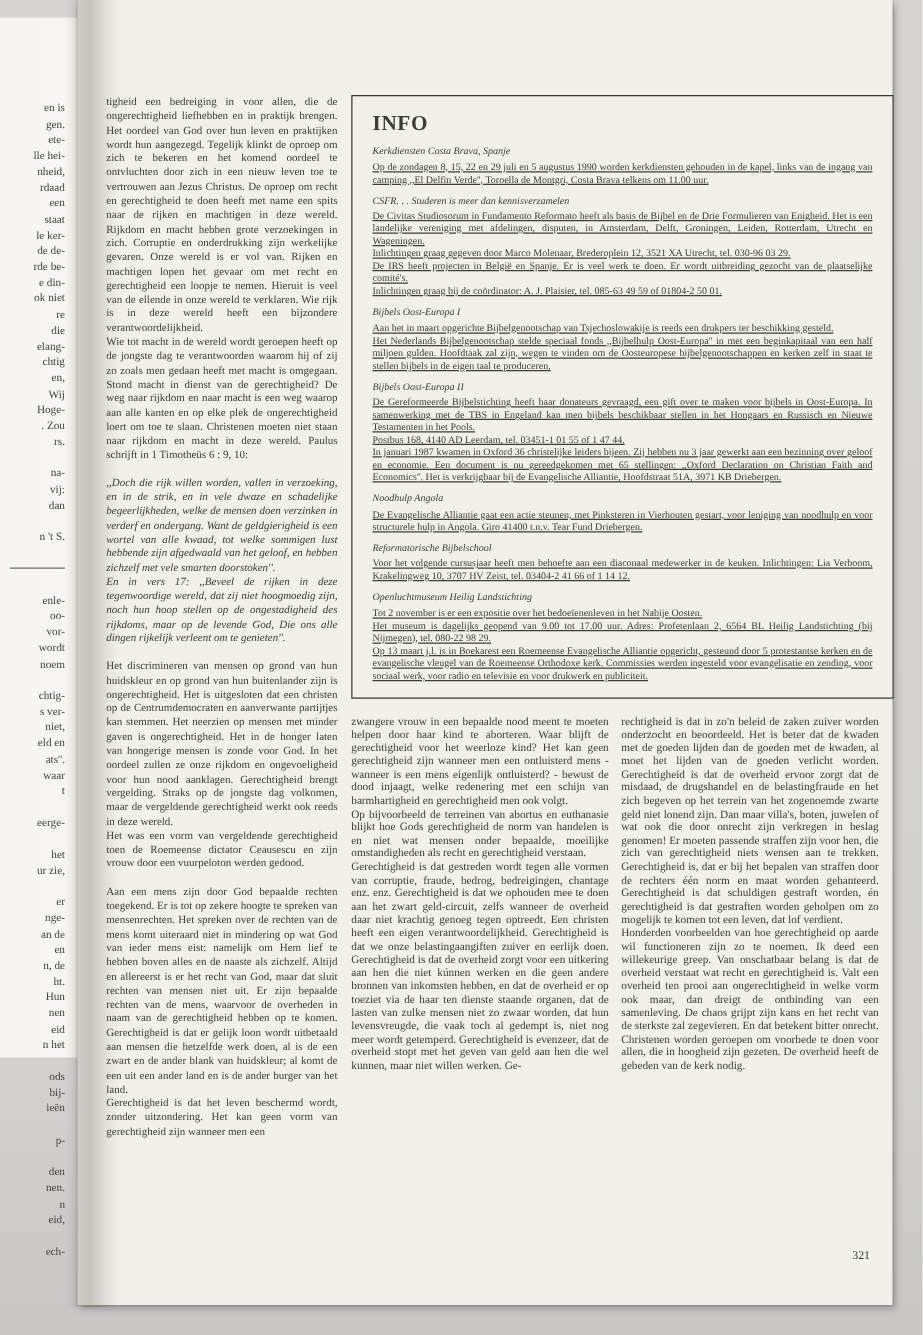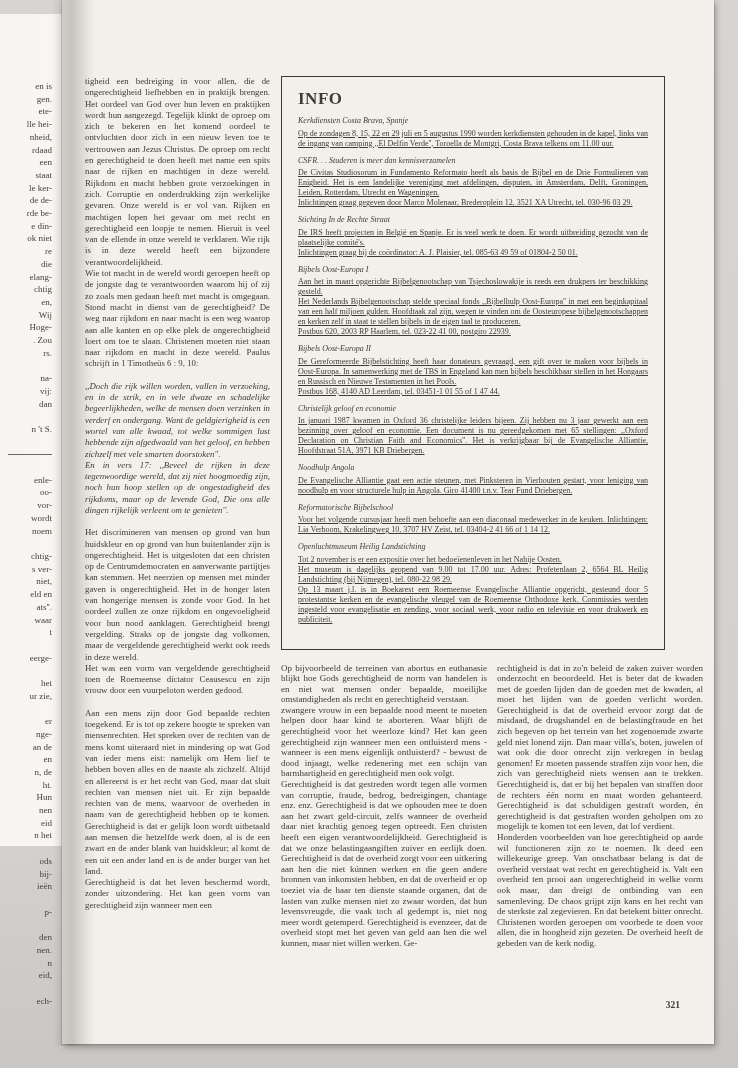--- a/index.html
+++ b/index.html
@@ -40,34 +40,34 @@
   }
   .content{display:flex;align-items:flex-start;padding-top:76px;}
   .left-col{width:185px;margin-left:23px;font-size:8.8px;line-height:11.3px;text-align:justify;}
   .left-col .para{margin:0;}
   .left-col .para.gap,.b-col .para.gap{margin-top:11px;}
   .para.italic{font-style:italic;}
   .right-region{width:426px;margin-left:11px;}
   
   .info-box{
     border:1.5px solid #3a3833;background:#f1f0ea;
-    padding:10px 16px 24px 16px;box-sizing:border-box;width:384px;
+    padding:10px 16px 12px 16px;box-sizing:border-box;width:434px;
   }
   .info-title{font-size:17px;font-weight:bold;letter-spacing:0.5px;margin:2px 0 6px 0;}
   .info-section .sec-head{
     font-size:8px;font-weight:normal;font-style:italic;margin:7px 0 3.5px 0;
   }
   .info-section .sec-body{font-size:8px;line-height:10px;text-align:justify;margin:0;text-decoration:underline;}
   
   .bottom-cols{display:flex;margin-top:13px;}
   .b-col{width:206px;font-size:9px;line-height:10.6px;text-align:justify;}
   .b-col + .b-col{margin-left:10px;}
   .b-col .para{margin:0;}
   .b-col .para + .para{margin-top:0;}
-  .page-number{position:absolute;top:1000px;right:34px;font-size:9.5px;color:#3e3c37;font-weight:bold;}
+  .page-number{position:absolute;top:1000px;right:18px;font-size:9.5px;color:#3e3c37;}
   
   .main-page::before{
     content:"";position:absolute;left:0;top:0;bottom:0;width:26px;
     background:linear-gradient(90deg,rgba(60,55,45,0.10),rgba(0,0,0,0));
     pointer-events:none;
   }
 </style>
 </head>
 <body>
 
@@ -172,37 +172,34 @@
               <div class="info-section">
                 <div class="sec-head">Kerkdiensten Costa Brava, Spanje</div>
                 <p class="sec-body">Op de zondagen 8, 15, 22 en 29 juli en 5 augustus 1990 worden kerkdiensten gehouden in de kapel, links van de ingang van camping ,,El Delfin Verde'', Toroella de Montgri, Costa Brava telkens om 11.00 uur.</p>
               </div>
               <div class="info-section">
                 <div class="sec-head">CSFR. . .  Studeren is meer dan kennisverzamelen</div>
                 <p class="sec-body">De Civitas Studiosorum in Fundamento Reformato heeft als basis de Bijbel en de Drie Formulieren van Enigheid. Het is een landelijke vereniging met afdelingen, disputen, in Amsterdam, Delft, Groningen, Leiden, Rotterdam, Utrecht en Wageningen.</p>
                 <p class="sec-body">Inlichtingen graag gegeven door Marco Molenaar, Brederoplein 12, 3521 XA Utrecht, tel. 030-96 03 29.</p>
               </div>
               <div class="info-section">
-                <div class="sec-head">Stichting In de Rechte Straat</div>
                 <p class="sec-body">De IRS heeft projecten in België en Spanje. Er is veel werk te doen. Er wordt uitbreiding gezocht van de plaatselijke comité's.</p>
                 <p class="sec-body">Inlichtingen graag bij de coördinator: A. J. Plaisier, tel. 085-63 49 59 of 01804-2 50 01.</p>
               </div>
               <div class="info-section">
                 <div class="sec-head">Bijbels Oost-Europa I</div>
                 <p class="sec-body">Aan het in maart opgerichte Bijbelgenootschap van Tsjechoslowakije is reeds een drukpers ter beschikking gesteld.</p>
                 <p class="sec-body">Het Nederlands Bijbelgenootschap stelde speciaal fonds ,,Bijbelhulp Oost-Europa'' in met een beginkapitaal van een half miljoen gulden. Hoofdtaak zal zijn, wegen te vinden om de Oosteuropese bijbelgenootschappen en kerken zelf in staat te stellen bijbels in de eigen taal te produceren.</p>
-                <p class="sec-body">Postbus 620, 2003 RP Haarlem, tel. 023-22 41 00, postgiro 22939.</p>
               </div>
               <div class="info-section">
                 <div class="sec-head">Bijbels Oost-Europa II</div>
                 <p class="sec-body">De Gereformeerde Bijbelstichting heeft haar donateurs gevraagd, een gift over te maken voor bijbels in Oost-Europa. In samenwerking met de TBS in Engeland kan men bijbels beschikbaar stellen in het Hongaars en Russisch en Nieuwe Testamenten in het Pools.</p>
                 <p class="sec-body">Postbus 168, 4140 AD Leerdam, tel. 03451-1 01 55 of 1 47 44.</p>
               </div>
               <div class="info-section">
-                <div class="sec-head">Christelijk geloof en economie</div>
                 <p class="sec-body">In januari 1987 kwamen in Oxford 36 christelijke leiders bijeen. Zij hebben nu 3 jaar gewerkt aan een bezinning over geloof en economie. Een document is nu gereedgekomen met 65 stellingen: ,,Oxford Declaration on Christian Faith and Economics''. Het is verkrijgbaar bij de Evangelische Alliantie, Hoofdstraat 51A, 3971 KB Driebergen.</p>
               </div>
               <div class="info-section">
                 <div class="sec-head">Noodhulp Angola</div>
                 <p class="sec-body">De Evangelische Alliantie gaat een actie steunen, met Pinksteren in Vierhouten gestart, voor leniging van noodhulp en voor structurele hulp in Angola. Giro 41400 t.n.v. Tear Fund Driebergen.</p>
               </div>
               <div class="info-section">
                 <div class="sec-head">Reformatorische Bijbelschool</div>
                 <p class="sec-body">Voor het volgende cursusjaar heeft men behoefte aan een diaconaal medewerker in de keuken. Inlichtingen: Lia Verboom, Krakelingweg 10, 3707 HV Zeist, tel. 03404-2 41 66 of 1 14 12.</p>
               </div>
@@ -211,22 +208,22 @@
                 <p class="sec-body">Tot 2 november is er een expositie over het bedoeïenenleven in het Nabije Oosten.</p>
                 <p class="sec-body">Het museum is dagelijks geopend van 9.00 tot 17.00 uur. Adres: Profetenlaan 2, 6564 BL Heilig Landstichting (bij Nijmegen), tel. 080-22 98 29.</p>
               </div>
               <div class="info-section">
                 <p class="sec-body">Op 13 maart j.l. is in Boekarest een Roemeense Evangelische Alliantie opgericht, gesteund door 5 protestantse kerken en de evangelische vleugel van de Roemeense Orthodoxe kerk. Commissies werden ingesteld voor evangelisatie en zending, voor sociaal werk, voor radio en televisie en voor drukwerk en publiciteit.</p>
               </div>
             </div>
         </div>
         <div class="bottom-cols">
           <div class="b-col" id="mid-col">
+              <p class="para">zwangere vrouw in een bepaalde nood meent te moeten helpen door haar kind te aborteren. Waar blijft de gerechtigheid voor het weerloze kind? Het kan geen gerechtigheid zijn wanneer men een ontluisterd mens - wanneer is een mens eigenlijk ontluisterd? - bewust de dood injaagt, welke redenering met een schijn van barmhartigheid en gerechtigheid men ook volgt.</p>
               <p class="para">Op bijvoorbeeld de terreinen van abortus en euthanasie blijkt hoe Gods gerechtigheid de norm van handelen is en niet wat mensen onder bepaalde, moeilijke omstandigheden als recht en gerechtigheid verstaan.</p>
-              <p class="para">zwangere vrouw in een bepaalde nood meent te moeten helpen door haar kind te aborteren. Waar blijft de gerechtigheid voor het weerloze kind? Het kan geen gerechtigheid zijn wanneer men een ontluisterd mens - wanneer is een mens eigenlijk ontluisterd? - bewust de dood injaagt, welke redenering met een schijn van barmhartigheid en gerechtigheid men ook volgt.</p>
               <p class="para">Gerechtigheid is dat gestreden wordt tegen alle vormen van corruptie, fraude, bedrog, bedreigingen, chantage enz. enz. Gerechtigheid is dat we ophouden mee te doen aan het zwart geld-circuit, zelfs wanneer de overheid daar niet krachtig genoeg tegen optreedt. Een christen heeft een eigen verantwoordelijkheid. Gerechtigheid is dat we onze belastingaangiften zuiver en eerlijk doen. Gerechtigheid is dat de overheid zorgt voor een uitkering aan hen die niet kúnnen werken en die geen andere bronnen van inkomsten hebben, en dat de overheid er op toeziet via de haar ten dienste staande organen, dat de lasten van zulke mensen niet zo zwaar worden, dat hun levensvreugde, die vaak toch al gedempt is, niet nog meer wordt getemperd. Gerechtigheid is evenzeer, dat de overheid stopt met het geven van geld aan hen die wel kunnen, maar niet willen werken. Ge-</p>
             </div>
           <div class="b-col" id="right-col">
               <p class="para">rechtigheid is dat in zo'n beleid de zaken zuiver worden onderzocht en beoordeeld. Het is beter dat de kwaden met de goeden lijden dan de goeden met de kwaden, al moet het lijden van de goeden verlicht worden. Gerechtigheid is dat de overheid ervoor zorgt dat de misdaad, de drugshandel en de belastingfraude en het zich begeven op het terrein van het zogenoemde zwarte geld niet lonend zijn. Dan maar villa's, boten, juwelen of wat ook die door onrecht zijn verkregen in beslag genomen! Er moeten passende straffen zijn voor hen, die zich van gerechtigheid niets wensen aan te trekken. Gerechtigheid is, dat er bij het bepalen van straffen door de rechters één norm en maat worden gehanteerd. Gerechtigheid is dat schuldigen gestraft worden, én gerechtigheid is dat gestraften worden geholpen om zo mogelijk te komen tot een leven, dat lof verdient.</p>
               <p class="para">Honderden voorbeelden van hoe gerechtigheid op aarde wil functioneren zijn zo te noemen. Ik deed een willekeurige greep. Van onschatbaar belang is dat de overheid verstaat wat recht en gerechtigheid is. Valt een overheid ten prooi aan ongerechtigheid in welke vorm ook maar, dan dreigt de ontbinding van een samenleving. De chaos grijpt zijn kans en het recht van de sterkste zal zegevieren. En dat betekent bitter onrecht. Christenen worden geroepen om voorbede te doen voor allen, die in hoogheid zijn gezeten. De overheid heeft de gebeden van de kerk nodig.</p>
             </div>
         </div>
       </div>
     </div>
     <div class="page-number">321</div>

